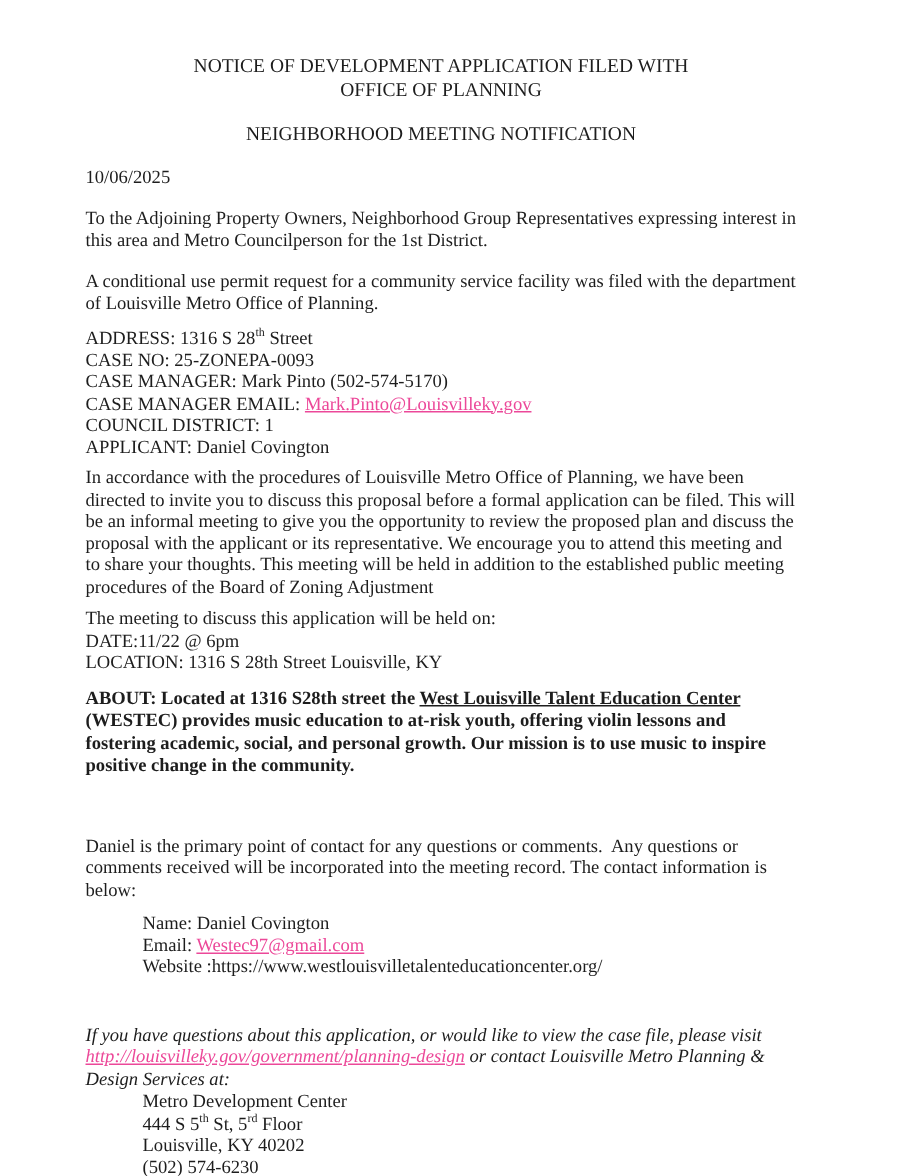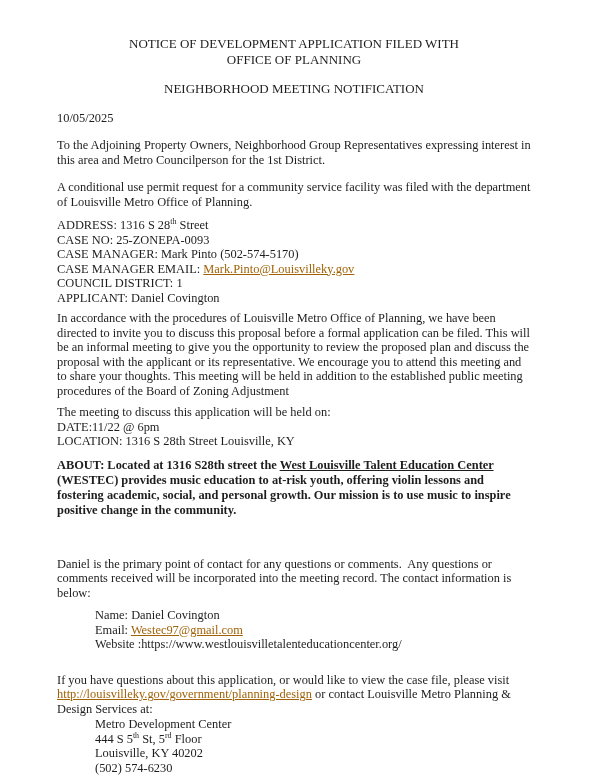--- a/index.html
+++ b/index.html
@@ -22,42 +22,42 @@
   .para { margin: 0; }
   .salutation { margin-top: 13px; }
   .intro { margin-top: 13px; }
   .case-block { margin-top: 9px; }
   .procedure { margin-top: 6px; }
   .meeting-block { margin-top: 7px; }
   .about { margin-top: 9px; font-weight: bold; line-height: 15px; }
   .about .org-underline { text-decoration: underline; }
   .contact-para { margin-top: 39px; white-space: pre-wrap; }
   .contact-block { margin-top: 8px; margin-left: 38px; }
-  .closing { margin-top: 21px; }
+  .closing { margin-top: 31px; font-style: italic; }
   .office-block { margin-top: 1px; margin-left: 38px; }
   .link {
-    color: #a16207;
+    color: #ec4899;
     text-decoration: underline;
     cursor: pointer;
   }
   sup { font-size: 8px; line-height: 0; vertical-align: super; }
 </style>
 </head>
 <body>
 
 <div class="page">
 
   <div class="title-block">
     <div>NOTICE OF DEVELOPMENT APPLICATION FILED WITH</div>
     <div>OFFICE OF PLANNING</div>
   </div>
 
   <div class="subtitle">NEIGHBORHOOD MEETING NOTIFICATION</div>
 
-  <div class="date-line">10/05/2025</div>
+  <div class="date-line">10/06/2025</div>
 
   <p class="para salutation">To the Adjoining Property Owners, Neighborhood Group Representatives expressing interest in this area and Metro Councilperson for the 1st District.</p>
 
   <p class="para intro">A conditional use permit request for a community service facility was filed with the department of Louisville Metro Office of Planning.</p>
 
   <div class="case-block">
     <div><span>ADDRESS: 1316 S 28</span><sup>th</sup><span> Street</span></div>
     <div>CASE NO: 25-ZONEPA-0093</div>
     <div>CASE MANAGER: Mark Pinto (502-574-5170)</div>
     <div><span>CASE MANAGER EMAIL: </span><span class="link">Mark.Pinto@Louisvilleky.gov</span></div>

